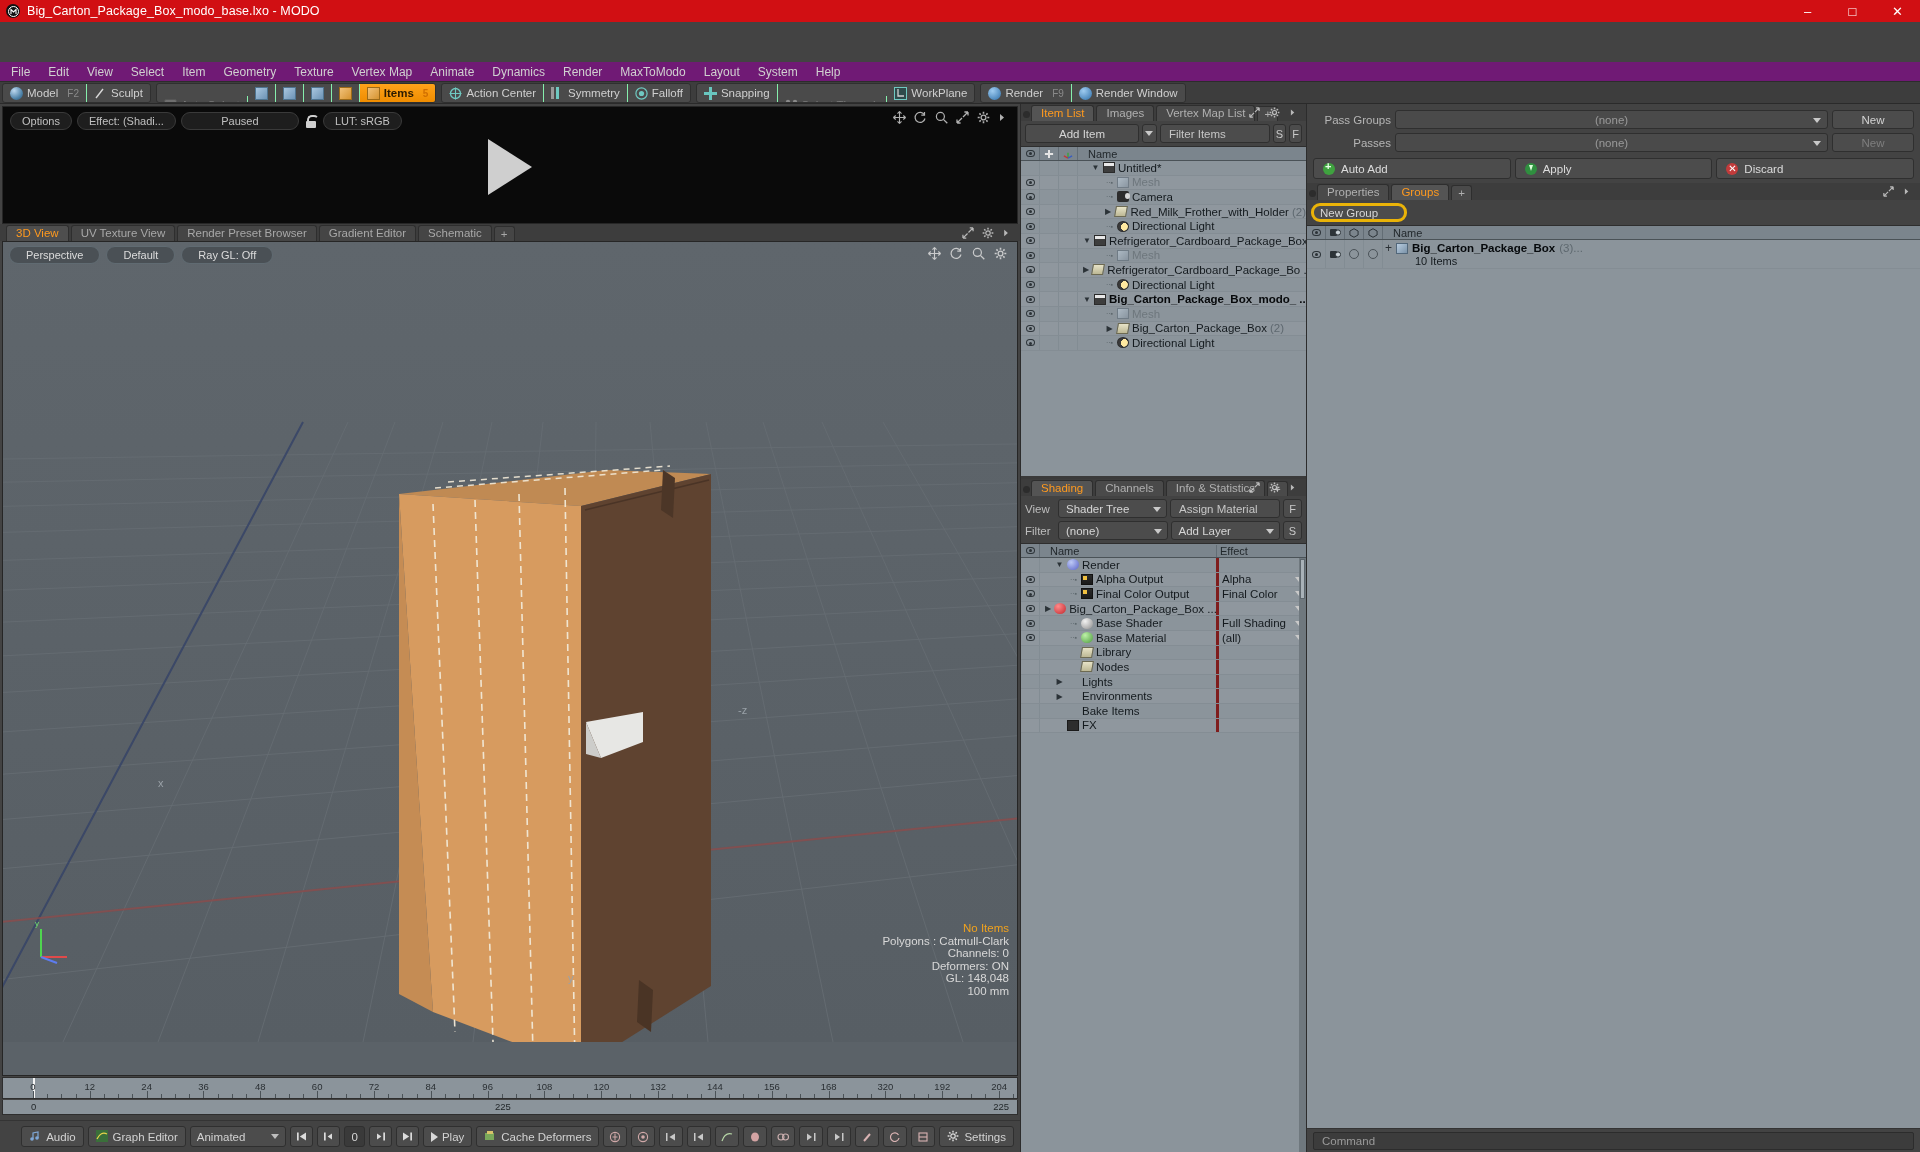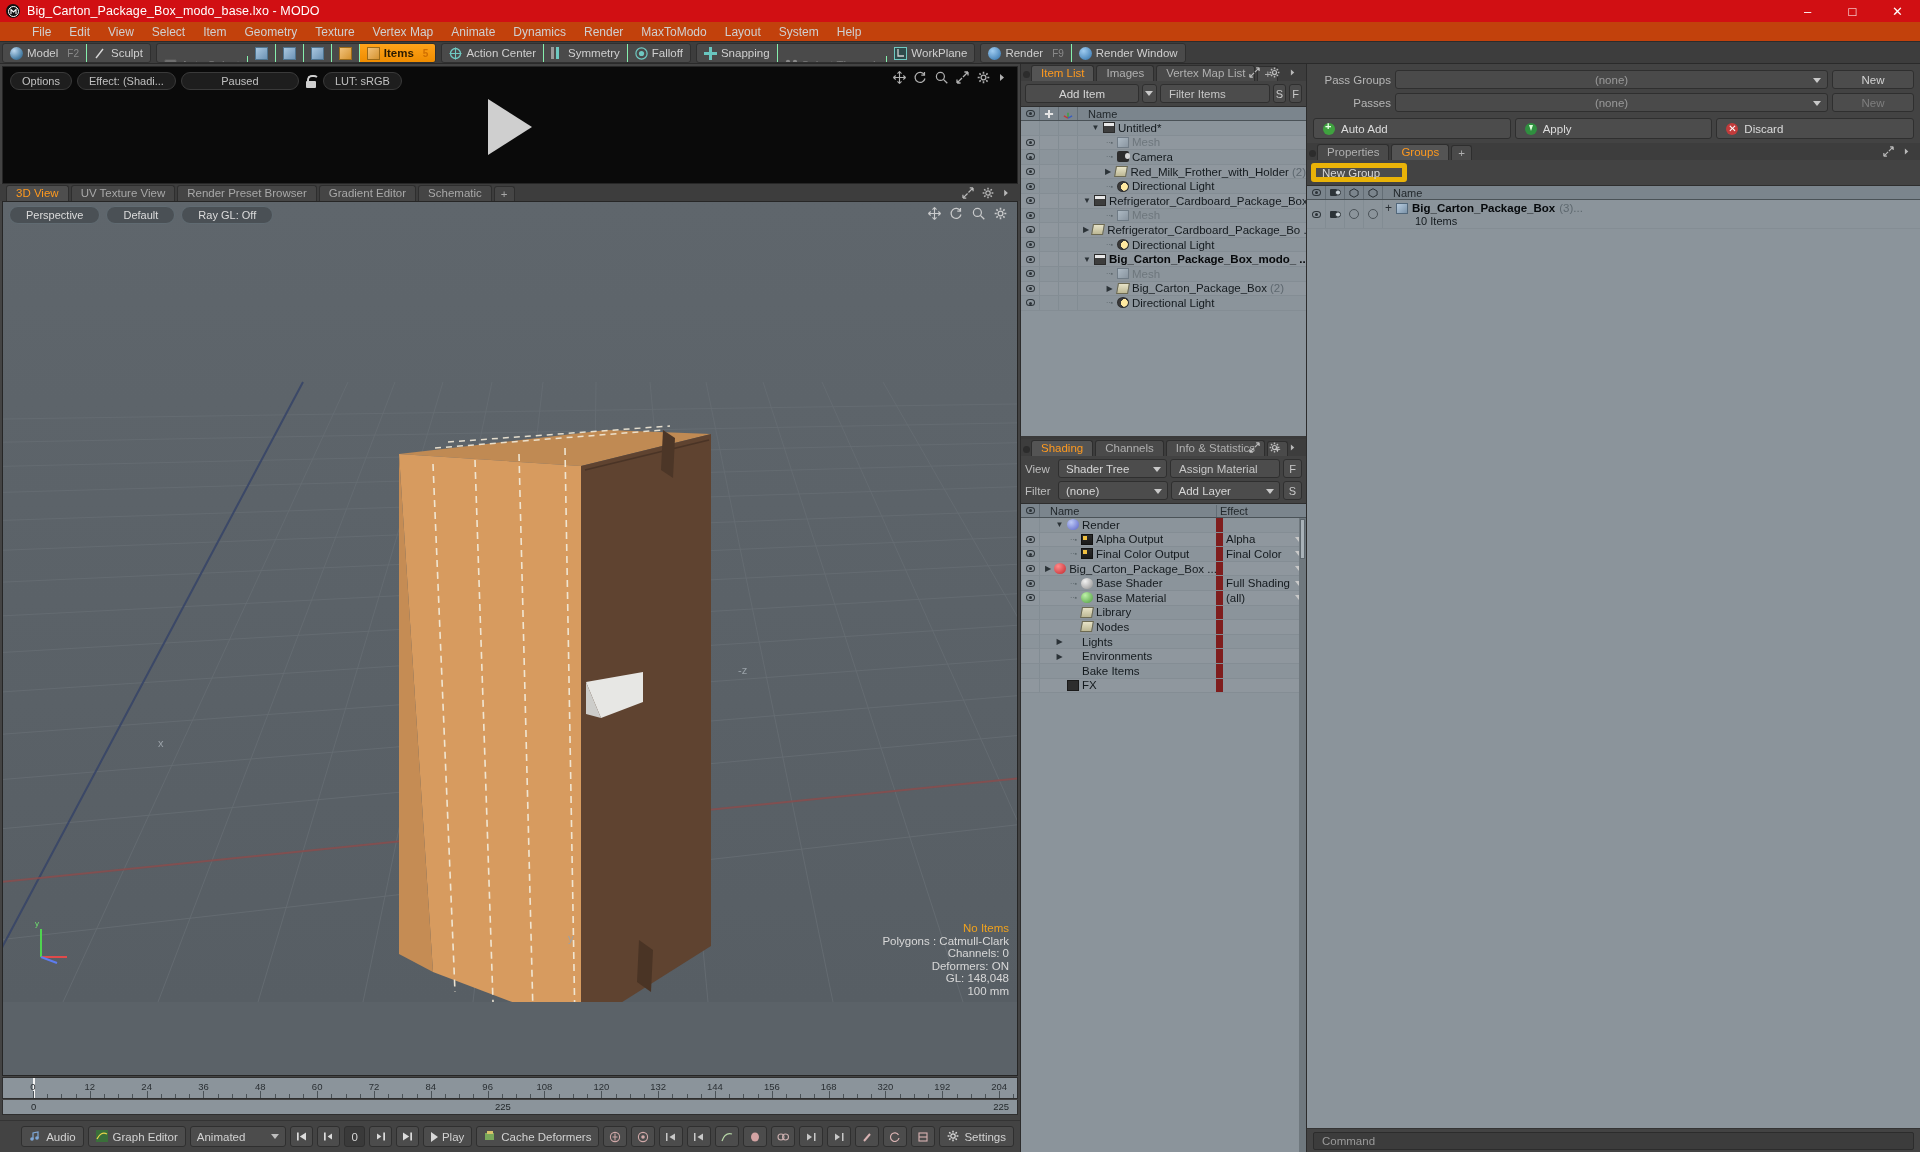--- a/index.html
+++ b/index.html
@@ -22,22 +22,22 @@
     width:14px;height:14px;border-radius:50%;background:#111;
     display:flex;align-items:center;justify-content:center;margin-right:7px;
     color:#fff;font-size:9px;font-weight:bold;
   }
   .title-text { color:#fff; font-size:12.5px; letter-spacing:.1px; }
   .win-btns { position:absolute; right:0; top:0; height:22px; display:flex; }
   .win-btn { width:45px;height:22px; display:flex;align-items:center;justify-content:center;
     color:#fff; font-size:13px; }
 
   
-  .menubar { height:20px; background:#c2410c; display:flex; align-items:center;
-     padding-left:23px; flex-shrink:0; border-bottom:1px solid #2c2c2c;}
+  .menubar { height:20px; background:#701a75; display:flex; align-items:center;
+     padding-left:2px; flex-shrink:0; border-bottom:1px solid #2c2c2c;margin-top:40px;}
   .menu-item { padding:2px 9px; font-size:12px; color:#d0d0d0; }
 
   
   .modebar { height:22px; background:#3d3d3d; display:flex; align-items:stretch;
      flex-shrink:0; padding:1px 2px; gap:0px; border-bottom:1px solid #2a2a2a;}
   .tb-group { display:flex; align-items:center; background:#4a4a4a; border:1px solid #2f2f2f;
      border-radius:3px; margin-right:5px; height:20px; overflow:hidden;}
   .tb-btn { display:flex;align-items:center; gap:4px; padding:0 7px; height:100%;
      font-size:11.5px; color:#cfcfcf; border-right:1px solid #86efac; white-space:nowrap;}
   .tb-btn:last-child{border-right:none;}
@@ -166,21 +166,21 @@
      border-bottom:1px solid #4a5257; font-size:11px; color:#22282c; align-items:center;}
   .lh-c { width:19px; border-right:1px solid #636d75; height:100%; display:flex;
      align-items:center; justify-content:center;}
   .lh-name{flex:1;padding-left:10px;}
   .lh-eff{width:90px;padding-left:3px;border-left:1px solid #636d75;}
   .list-body{flex:1;overflow:hidden;background:#8b949b;display:flex;flex-direction:column;}
   .lrow{display:flex;height:14.6px;align-items:center;border-bottom:1px solid #848d94;}
   .lrow:nth-child(even){background:#8f979e;}
   .lc{width:19px;height:100%;border-right:1px solid #828c93;display:flex;align-items:center;justify-content:center;}
   .lname{flex:1;display:flex;align-items:center;gap:3px;padding-left:2px;font-size:11.5px;color:#141a1e;white-space:nowrap;overflow:hidden;}
-  .leff{width:90px;border-left:7px solid #7f1d1d;height:100%;display:flex;align-items:center;padding-left:3px;font-size:11.5px;color:#141a1e;justify-content:space-between;padding-right:3px;text-align:center;}
+  .leff{width:90px;border-left:3px solid #7f1d1d;height:100%;display:flex;align-items:center;padding-left:3px;font-size:11.5px;color:#141a1e;justify-content:space-between;padding-right:3px;text-align:center;}
   .lname.dim{color:#6e777d;}
   .lname.bold{font-weight:bold;color:#07090b;}
   .lname .cnt{color:#5e686f;}
   .eye{width:9px;height:7px;border-radius:50%/60%;border:1.3px solid #2c3338;position:relative;}
   .eye:after{content:"";position:absolute;left:2.4px;top:1.1px;width:3px;height:3px;border-radius:50%;background:#2c3338;}
   .twisty{width:9px;text-align:center;color:#2b3237;font-size:8px;}
   .indent{display:inline-block;}
 
   
   .ti{width:12px;height:11px;flex-shrink:0;display:inline-block;}
@@ -208,21 +208,21 @@
      display:flex;align-items:center;justify-content:center;font-size:11.5px;color:#d2d2d2;}
   .kvbtn.dim{color:#7f7f7f;}
   .actionrow{display:flex;gap:4px;padding:4px 6px;}
   .actbtn{flex:1;background:#4c4c4c;border:1px solid #2f2f2f;border-radius:3px;height:21px;
      display:flex;align-items:center;gap:6px;padding-left:9px;font-size:11.5px;color:#dcdcdc;}
   .cg{width:12px;height:12px;border-radius:50%;background:#3fa23f;position:relative;flex-shrink:0;}
   .cg:after{content:"+";position:absolute;left:2px;top:-3px;color:#eaffea;font-size:11px;font-weight:bold;}
   .cb{width:12px;height:12px;border-radius:50%;background:#2f8f3f;flex-shrink:0;position:relative;}
   .cb:after{content:"";position:absolute;left:4px;top:2px;border-left:2px solid transparent;border-right:2px solid transparent;border-top:6px solid #d9ffd9;}
   .cr{width:12px;height:12px;border-radius:50%;background:#c23b3b;flex-shrink:0;position:relative;color:#fff;font-size:10px;display:flex;align-items:center;justify-content:center;}
-  .newgroup{background:#4c4c4c;border:5px solid #eab308;border-radius:3px;height:19px;width:96px;
+  .newgroup{background:#4c4c4c;border:3px solid #eab308;border-radius:9px;height:19px;width:96px;
      display:flex;align-items:center;padding-left:6px;font-size:11.5px;color:#d6d6d6;margin:3px 15px 3px 4px;}
   .cmdbar{height:24px;background:#434343;display:flex;align-items:center;padding:0 6px;border-top:1px solid #343434;}
   .cmdbox{flex:1;height:18px;background:#3c3c3c;border:1px solid #2c2c2c;border-radius:2px;
      display:flex;align-items:center;padding-left:8px;font-size:11.5px;color:#9a9a9a;}
   .scrollv{width:7px;background:#6f787e;position:absolute;right:0;top:0;bottom:0;}
   .scrollv i{display:block;background:#a9b2b8;border:1px solid #5d666c;height:40px;margin:1px;}
   .panel-divider{height:3px;background:#3a3a3a;}
   .dd-arrow{width:0;height:0;border-left:4px solid transparent;border-right:4px solid transparent;border-top:5px solid #c9c9c9;}
 </style>
 </head>

